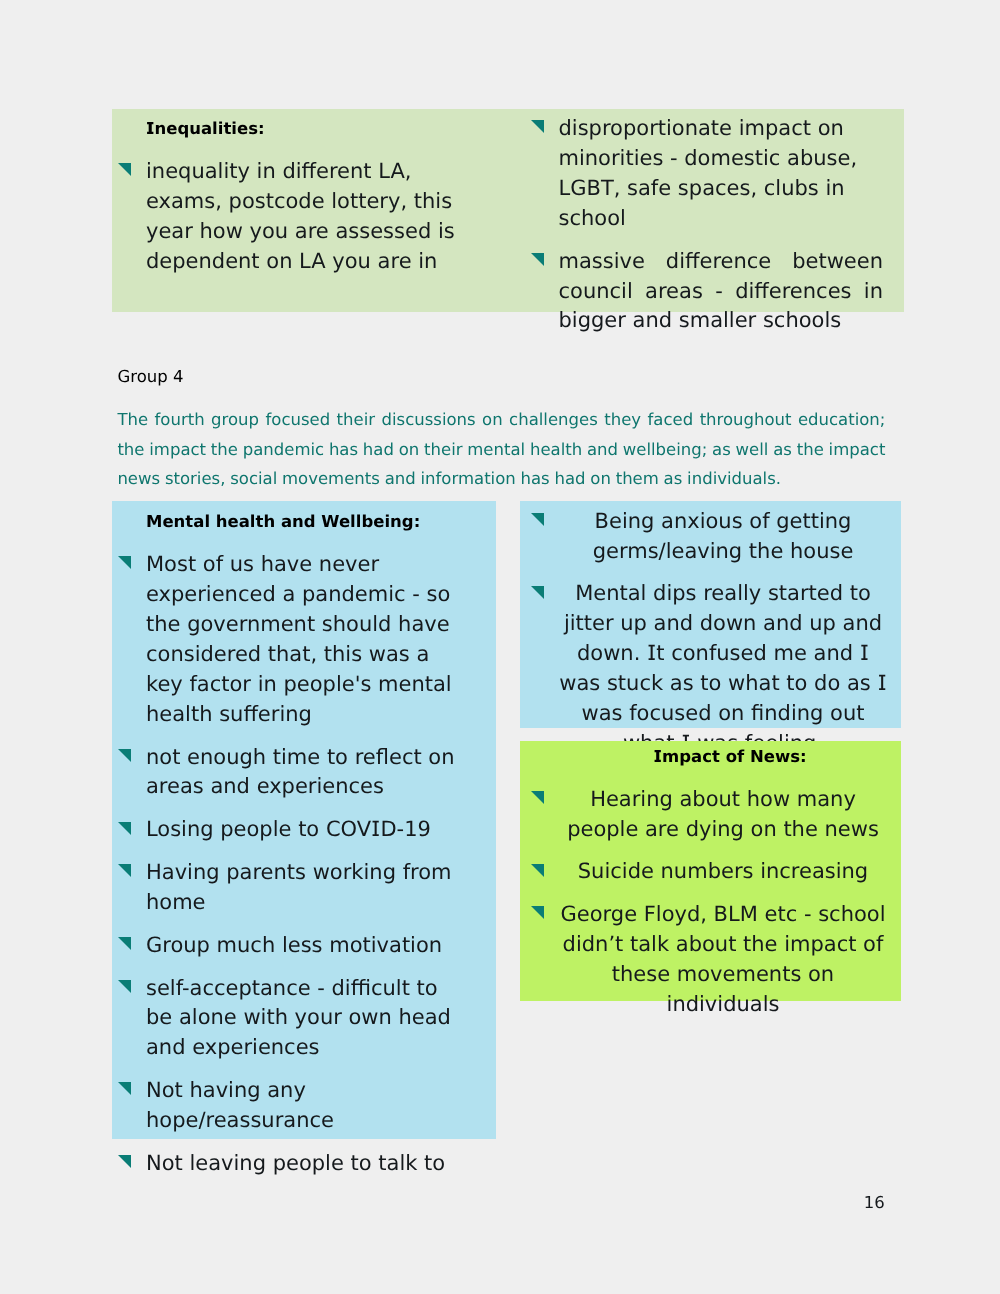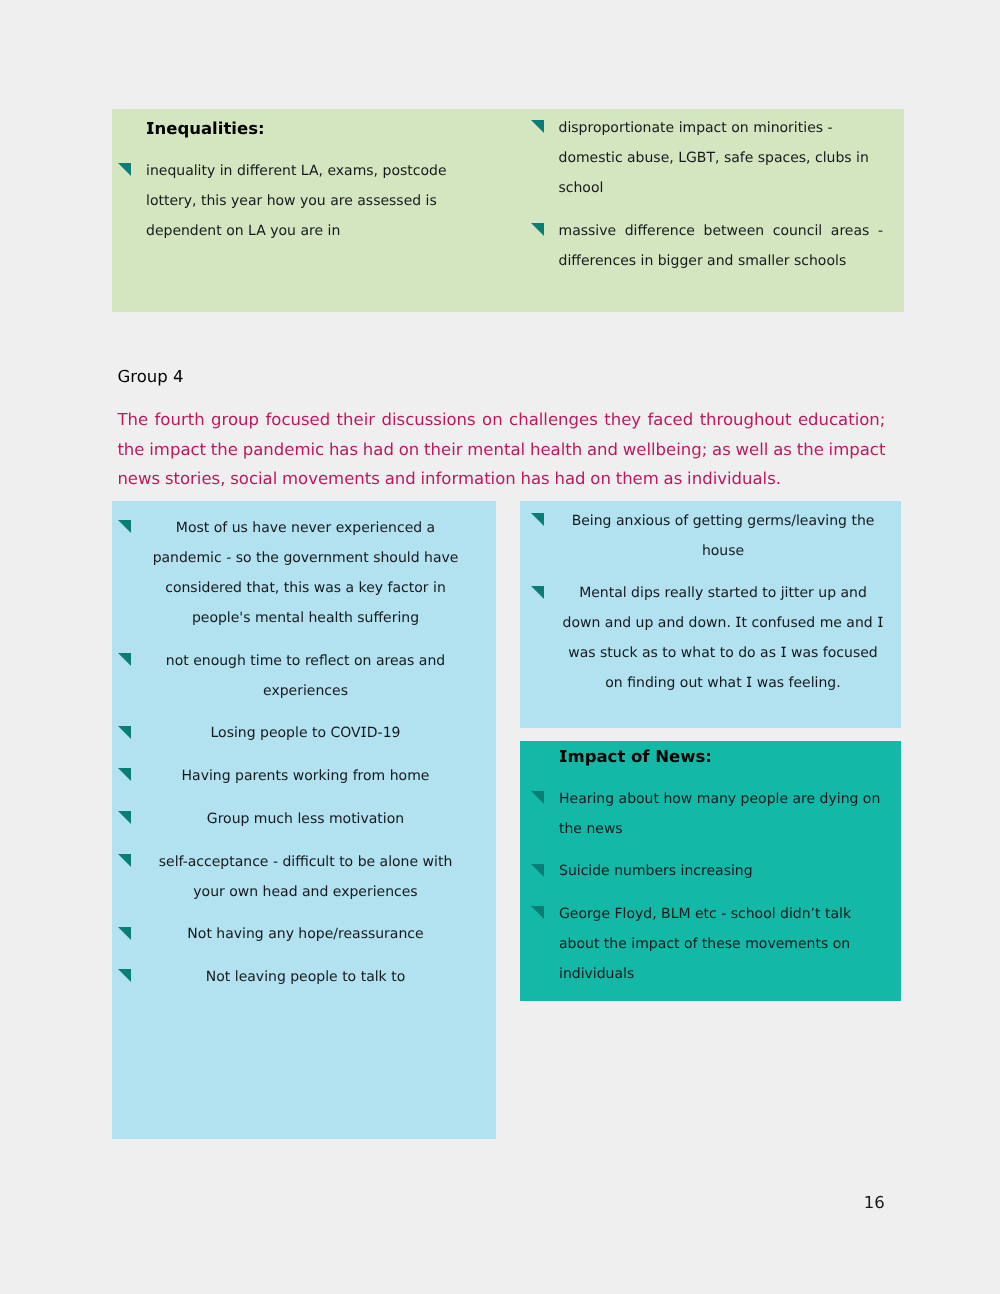--- a/index.html
+++ b/index.html
@@ -4,29 +4,29 @@
 <style>
   html,body{margin:0;padding:0;}
   body{width:1000px;height:1294px;background:#efefef;
        font-family:"DejaVu Sans",sans-serif;
        -webkit-font-smoothing:antialiased;text-rendering:geometricPrecision;}
   .page{position:relative;width:1000px;height:1294px;overflow:hidden;padding-left:47px;}
   .panel{position:absolute;box-sizing:border-box;}
   .col{position:absolute;top:0;}
   .green{background:#d4e6c0;}
   .blue{background:#b2e1ef;}
-  .pink{background:#14b8a6;}
+  .pink{background:#bef264;text-align:center;}
 
   .hdg{font-weight:bold;font-size:16.5px;line-height:29.9px;color:#000;
        margin:5px 0 0 34px;}
-  .li{position:relative;font-size:14px;line-height:29.9px;color:#15191c;
+  .li{position:relative;font-size:21px;line-height:29.9px;color:#15191c;
       padding-left:34px;margin-top:12.9px;}
   .tri{position:absolute;left:6.1px;top:6.3px;width:0;height:0;
        border-top:13.5px solid #0a7d76;border-left:13.3px solid transparent;}
-  .body-txt{font-size:16.5px;line-height:29.9px;color:#be185d;}
+  .body-txt{font-size:16.5px;line-height:29.9px;color:#0f766e;}
   .grouphd{font-weight:normal;font-size:16.5px;line-height:29.9px;color:#000;}
   .just{text-align:justify;}
   .alt-i{font-feature-settings:"salt";}
   .pagenum{position:absolute;font-size:16.5px;line-height:29.9px;color:#15191c;}
 </style>
 </head>
 <body>
 
 <div class="page">
 
@@ -42,21 +42,22 @@
           <div class="li" style="margin-top: 5px;"><span class="tri"></span><span>disproportionate impact on minorities - domestic abuse, LGBT, safe spaces, clubs in school</span></div>
           <div class="li just"><span class="tri"></span><span>massive difference between council areas - differences in bigger and smaller schools</span></div>
         </div>
     </div>
   </div>
 
   <div class="grouphd" style="position:absolute;left:117.5px;top:361.9px;">Group 4</div>
   <div class="body-txt just" style="position:absolute;left:117.4px;top:404.6px;width:768px;word-spacing:-0.45px;">The fourth group focused their discussions on challenges they faced throughout education; the impact the pandemic has had on their mental health and wellbeing; as well as the impact news stories, social movements and information has had on them as individuals.</div>
 
   <div class="panel blue" style="left:112px;top:501.2px;width:383.7px;height:637.6px;">
-    <div style="width: 353px; text-align: center;">
+    <div class="hdg" style="margin-top:6.2px;">Mental health and Wellbeing:</div>
+    <div style="width: 353px;">
         <div class="li"><span class="tri"></span><span>Most of us have never experienced a pandemic - so the government should have considered that, this was a key factor in people's mental health suffering</span></div>
         <div class="li"><span class="tri"></span><span>not enough time to reflect on areas and experiences</span></div>
         <div class="li"><span class="tri"></span><span>Losing people to COV<span class="alt-i">I</span>D-19</span></div>
         <div class="li"><span class="tri"></span><span>Having parents working from home</span></div>
         <div class="li"><span class="tri"></span><span>Group much less motivation</span></div>
         <div class="li"><span class="tri"></span><span>self-acceptance - difficult to be alone with your own head and experiences</span></div>
         <div class="li"><span class="tri"></span><span>Not having any hope/reassurance</span></div>
         <div class="li"><span class="tri"></span><span>Not leaving people to talk to</span></div>
       </div>
   </div>

